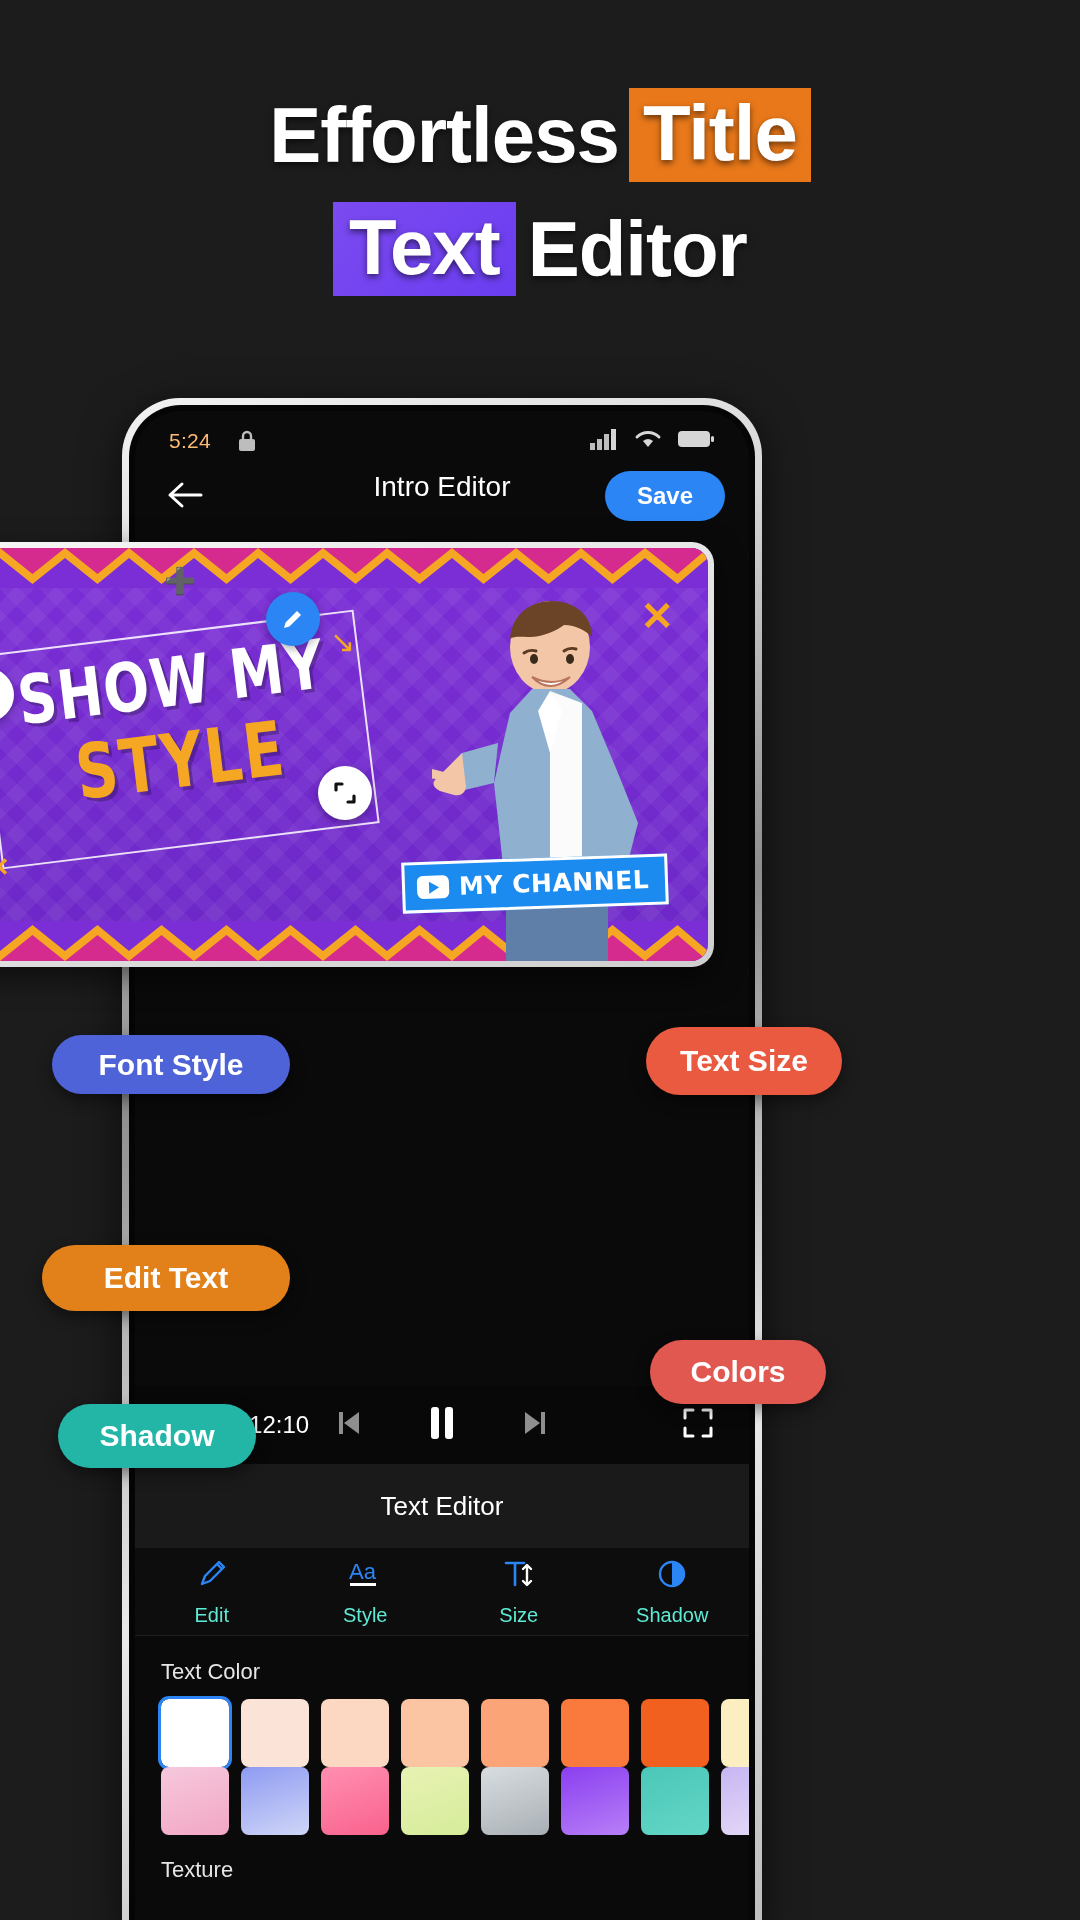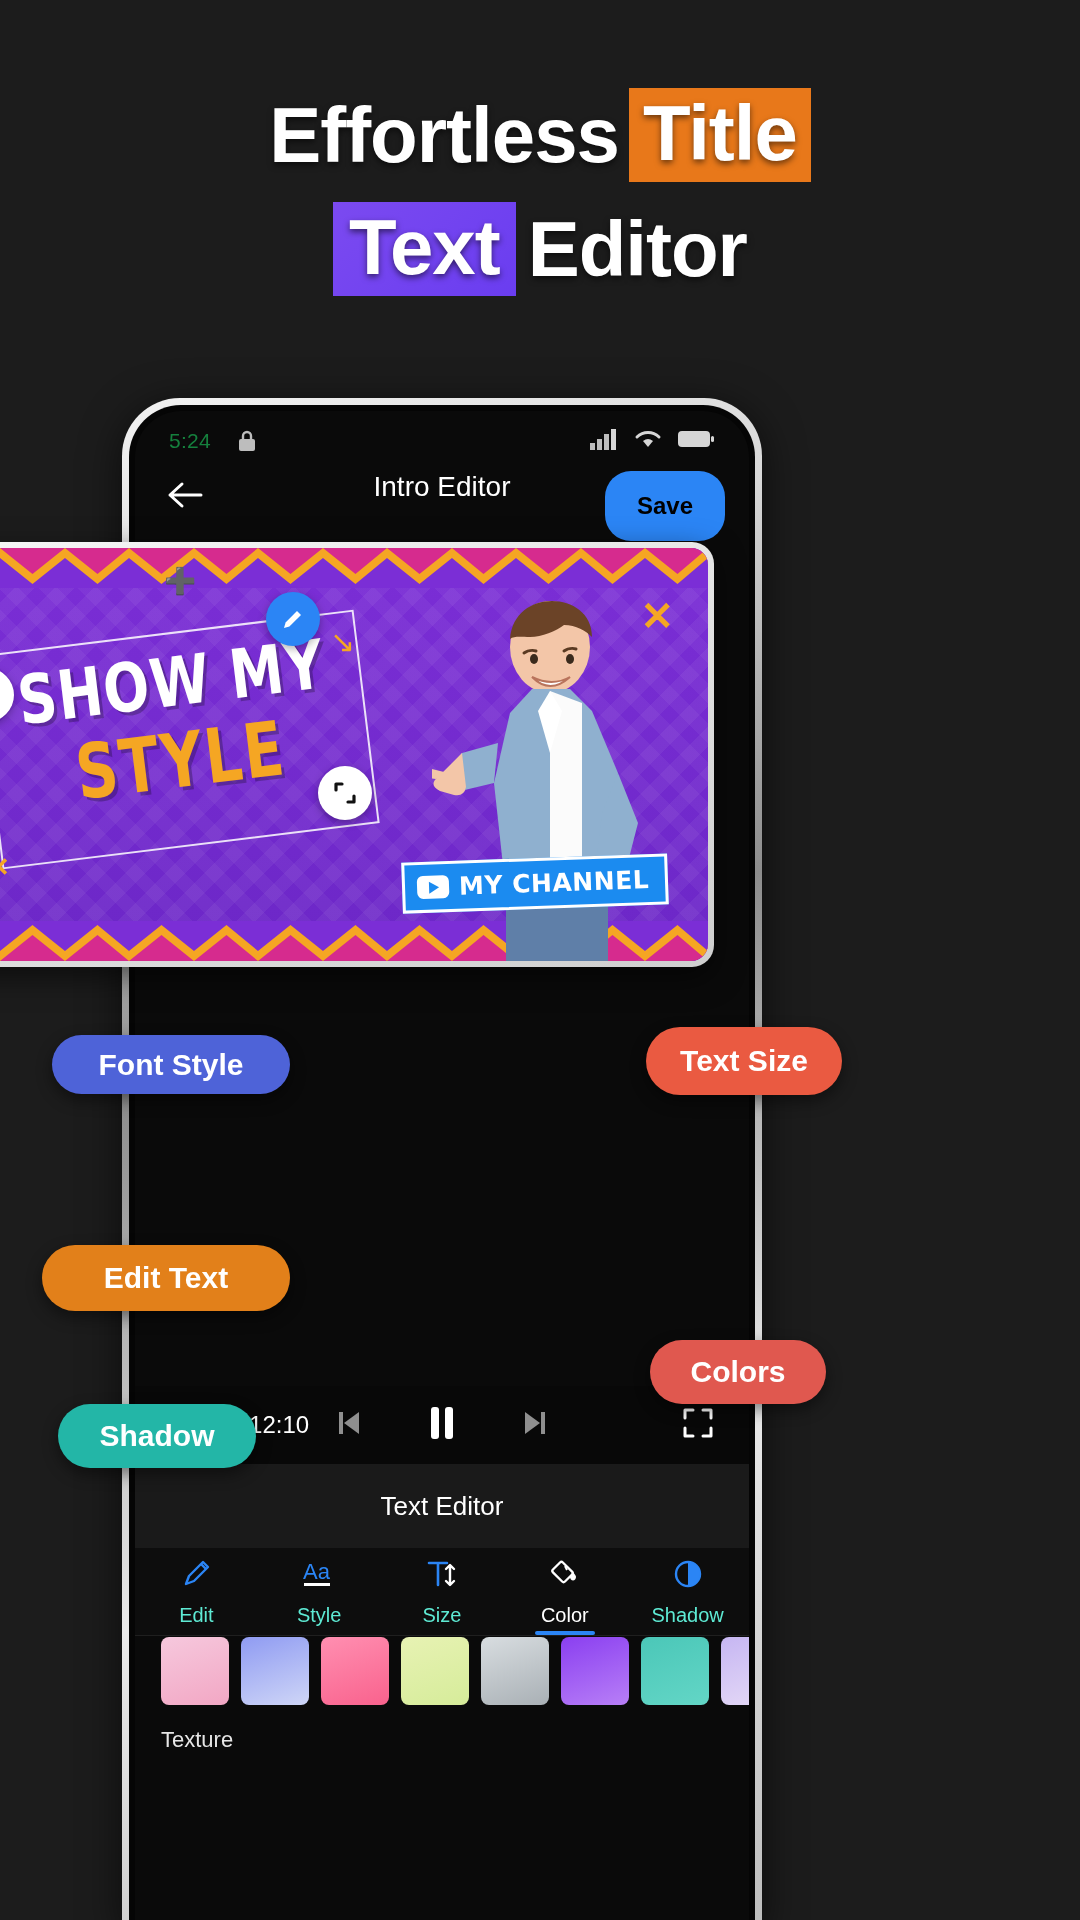--- a/index.html
+++ b/index.html
@@ -61,21 +61,21 @@
     border-radius:46px 46px 0 0;
     overflow:hidden;
     position:relative;
   }
 
   
   .statusbar {
     height:60px;
     display:flex; align-items:center;
     padding:0 34px;
-    color:#15803d;
+    color:#fdba74;
     font-size:21px;
   }
   .sb-time { font-weight:400; letter-spacing:.3px; }
   .sb-lock { margin-left:26px; display:inline-flex; }
   .sb-right { margin-left:auto; display:flex; align-items:center; gap:14px; }
 
   
   .appbar {
     height:78px;
     display:flex; align-items:flex-start;
@@ -85,23 +85,23 @@
   }
   .back-btn { width:52px; height:52px; display:flex; align-items:center; justify-content:center; }
   .appbar-title {
     position:absolute; left:0; right:0; text-align:center;
     color:#fff; font-size:28px; font-weight:400;
     pointer-events:none;
   }
   .save-btn {
     margin-left:auto;
     background:#2b85f5;
-    color:#000000;
+    color:#ffffff;
     border-radius:26px;
-    padding:21px 32px;
+    padding:11px 32px;
     font-size:24px;
     font-weight:bold;
     z-index:2;
   }
 
   
   .preview-wrap {
     position:absolute;
     left:-70px; top:542px;
     width:784px; height:425px;
@@ -425,44 +425,46 @@
       <div class="tab">
         <span>
           <svg width="34" height="34" viewBox="0 0 34 34">
                 <path d="M4 6h18M13 6v22" stroke="#2b85f5" stroke-width="2.6" stroke-linecap="round" fill="none"></path>
                 <path d="M25 9v18M21 12l4-4 4 4M21 24l4 4 4-4" stroke="#ffffff" stroke-width="2.4" fill="none" stroke-linecap="round" stroke-linejoin="round"></path>
               </svg>
         </span>
         <span>Size</span>
 
       </div>
-      <div class="tab active">
-        <span>
-          <svg width="34" height="34" viewBox="0 0 34 34">
-                <rect x="6" y="8" width="17" height="14" rx="2" transform="rotate(45 14.5 15)" stroke="#fff" stroke-width="2.3" fill="none"></rect>
-                <path d="M17 9l2 4" stroke="#fff" stroke-width="2"></path>
-                <path d="M28 20c0 2-1.4 3.4-3 3.4S22 22 22 20c0-1.6 3-5 3-5s3 3.4 3 5z" fill="#fff"></path>
-              </svg>
-        </span>
-        <span>Color</span>
-        <span class="tab-underline"></span>
-      </div>
       <div class="tab">
         <span>
           <svg width="34" height="34" viewBox="0 0 34 34">
                 <circle cx="17" cy="17" r="12" stroke="#2b85f5" stroke-width="2.4" fill="none"></circle>
                 <path d="M17 5a12 12 0 0 1 0 24z" fill="#2b85f5"></path>
               </svg>
         </span>
         <span>Shadow</span>
 
       </div>
     </div>
 
     <div class="sections">
+      <div>
+        <div class="section-label">Text Color</div>
+        <div class="swatch-row">
+              <div class="swatch selected" style="background: rgb(255, 255, 255);"></div>
+              <div class="swatch" style="background: rgb(251, 227, 216);"></div>
+              <div class="swatch" style="background: rgb(252, 216, 194);"></div>
+              <div class="swatch" style="background: rgb(251, 196, 163);"></div>
+              <div class="swatch" style="background: rgb(251, 164, 120);"></div>
+              <div class="swatch" style="background: rgb(249, 122, 60);"></div>
+              <div class="swatch" style="background: rgb(242, 96, 31);"></div>
+              <div class="swatch" style="background: rgb(251, 239, 194);"></div>
+            </div>
+      </div>
       <div>
         <div class="swatch-row">
               <div class="swatch" style="background: linear-gradient(160deg, rgb(246, 200, 221), rgb(242, 167, 196));"></div>
               <div class="swatch" style="background: linear-gradient(160deg, rgb(143, 155, 242), rgb(207, 214, 247));"></div>
               <div class="swatch" style="background: linear-gradient(160deg, rgb(255, 143, 177), rgb(249, 98, 141));"></div>
               <div class="swatch" style="background: linear-gradient(160deg, rgb(231, 242, 179), rgb(214, 236, 154));"></div>
               <div class="swatch" style="background: linear-gradient(160deg, rgb(216, 221, 224), rgb(169, 176, 181));"></div>
               <div class="swatch" style="background: linear-gradient(160deg, rgb(138, 63, 240), rgb(184, 127, 247));"></div>
               <div class="swatch" style="background: linear-gradient(160deg, rgb(75, 199, 184), rgb(99, 214, 198));"></div>
               <div class="swatch" style="background: linear-gradient(160deg, rgb(198, 182, 242), rgb(231, 220, 247));"></div>

